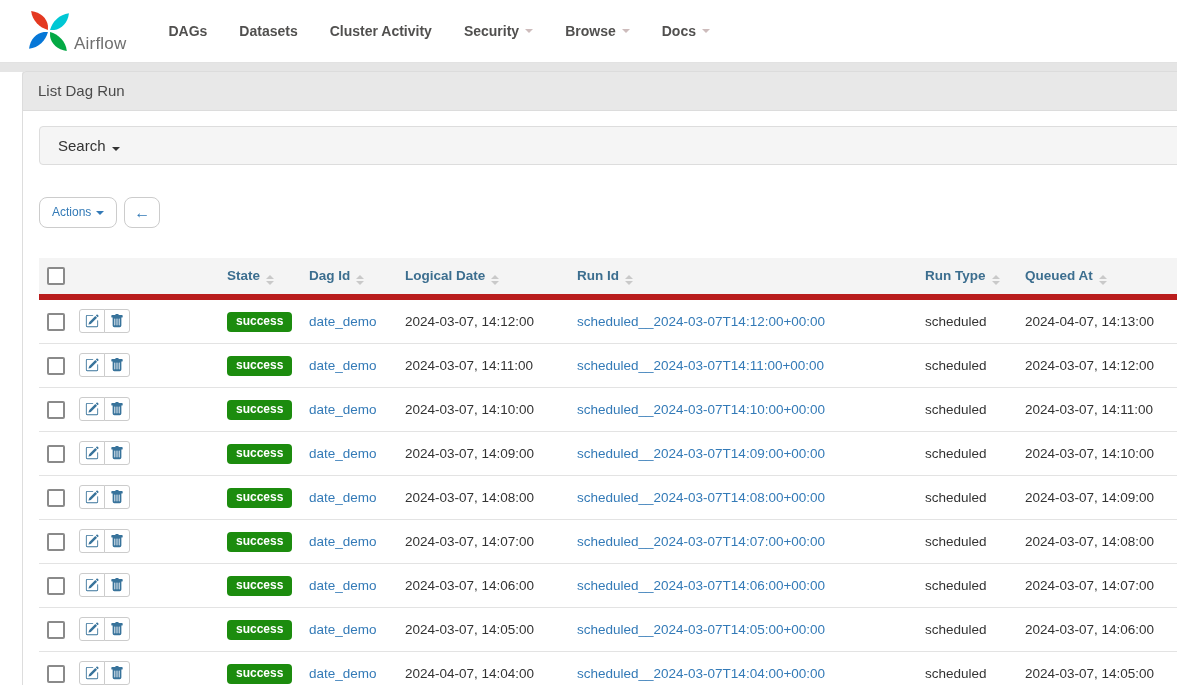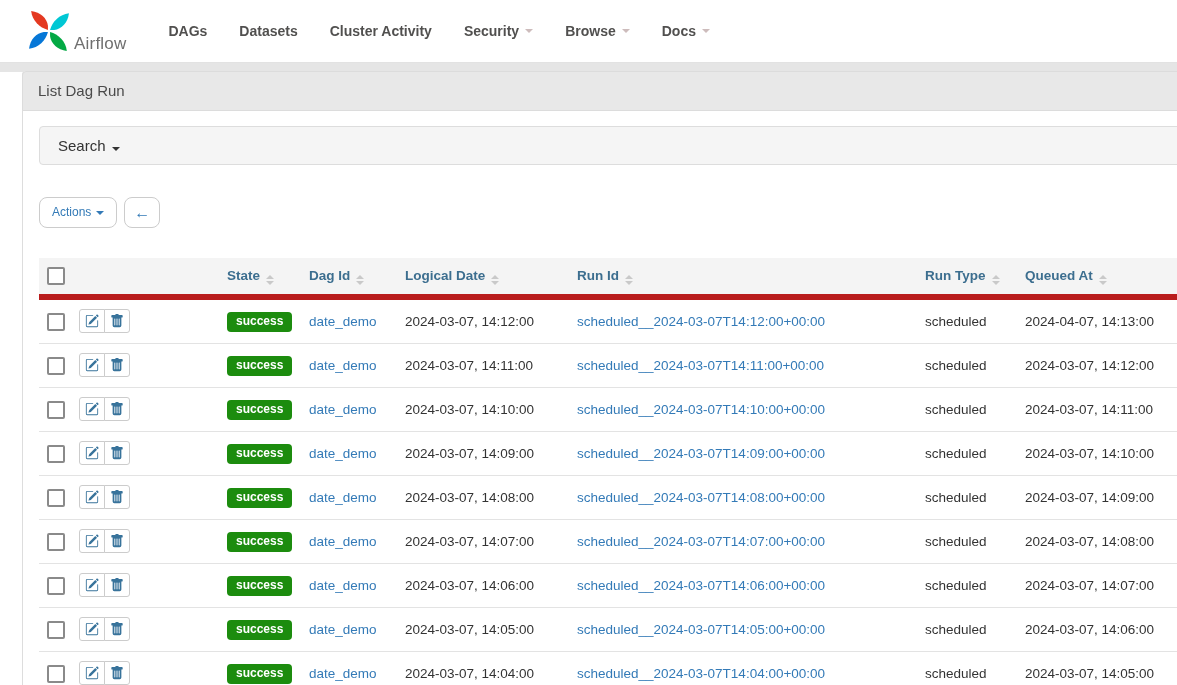--- a/index.html
+++ b/index.html
@@ -527,21 +527,21 @@
         </button>
         <button class="btn-mini">
           <svg width="14" height="14" viewBox="0 0 16 16" fill="#38739b">
             <path d="M2.5 1a1 1 0 0 0-1 1v1a1 1 0 0 0 1 1H3v9a2 2 0 0 0 2 2h6a2 2 0 0 0 2-2V4h.5a1 1 0 0 0 1-1V2a1 1 0 0 0-1-1H10a1 1 0 0 0-1-1H7a1 1 0 0 0-1 1H2.5zm3 4a.5.5 0 0 1 .5.5v7a.5.5 0 0 1-1 0v-7a.5.5 0 0 1 .5-.5zM8 5a.5.5 0 0 1 .5.5v7a.5.5 0 0 1-1 0v-7A.5.5 0 0 1 8 5zm3 .5v7a.5.5 0 0 1-1 0v-7a.5.5 0 0 1 1 0z"></path>
           </svg>
         </button>
       </span>
     </td>
     <td><span class="badge" style="background: rgb(28, 140, 14);">success</span></td>
     <td><a class="cell-link">date_demo</a></td>
-    <td><span>2024-03-07, 14:04:00</span></td>
+    <td><span>2024-04-07, 14:04:00</span></td>
     <td><a class="cell-link">scheduled__2024-03-07T14:04:00+00:00</a></td>
     <td><span>scheduled</span></td>
     <td><span>2024-03-07, 14:05:00</span></td>
   </tr>
 
 </tbody>
     </table>
 
   </div>
 </div>

